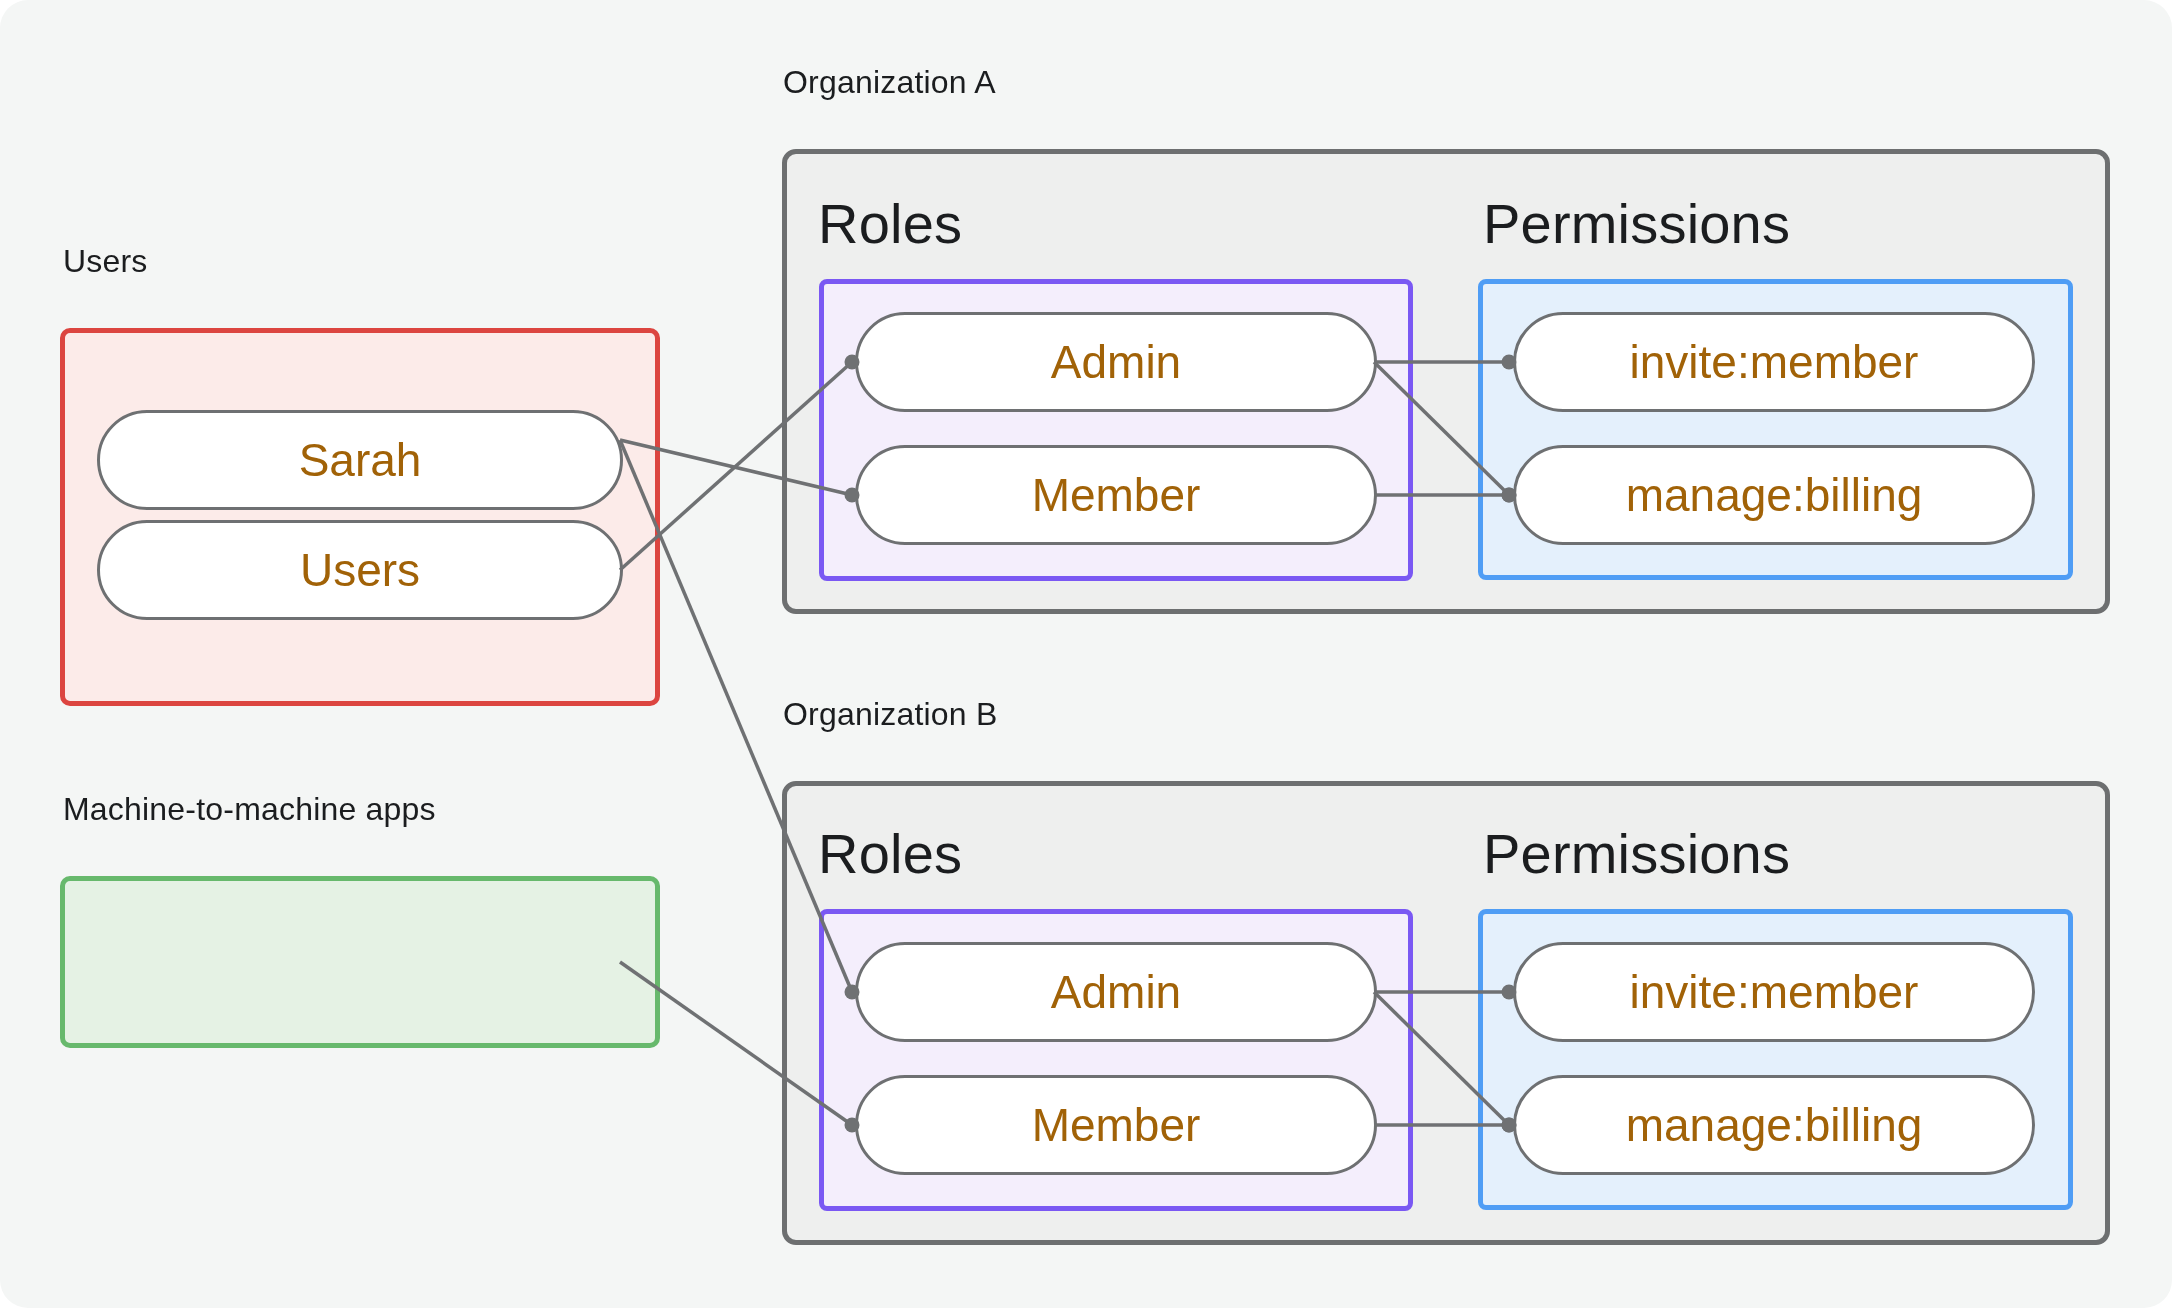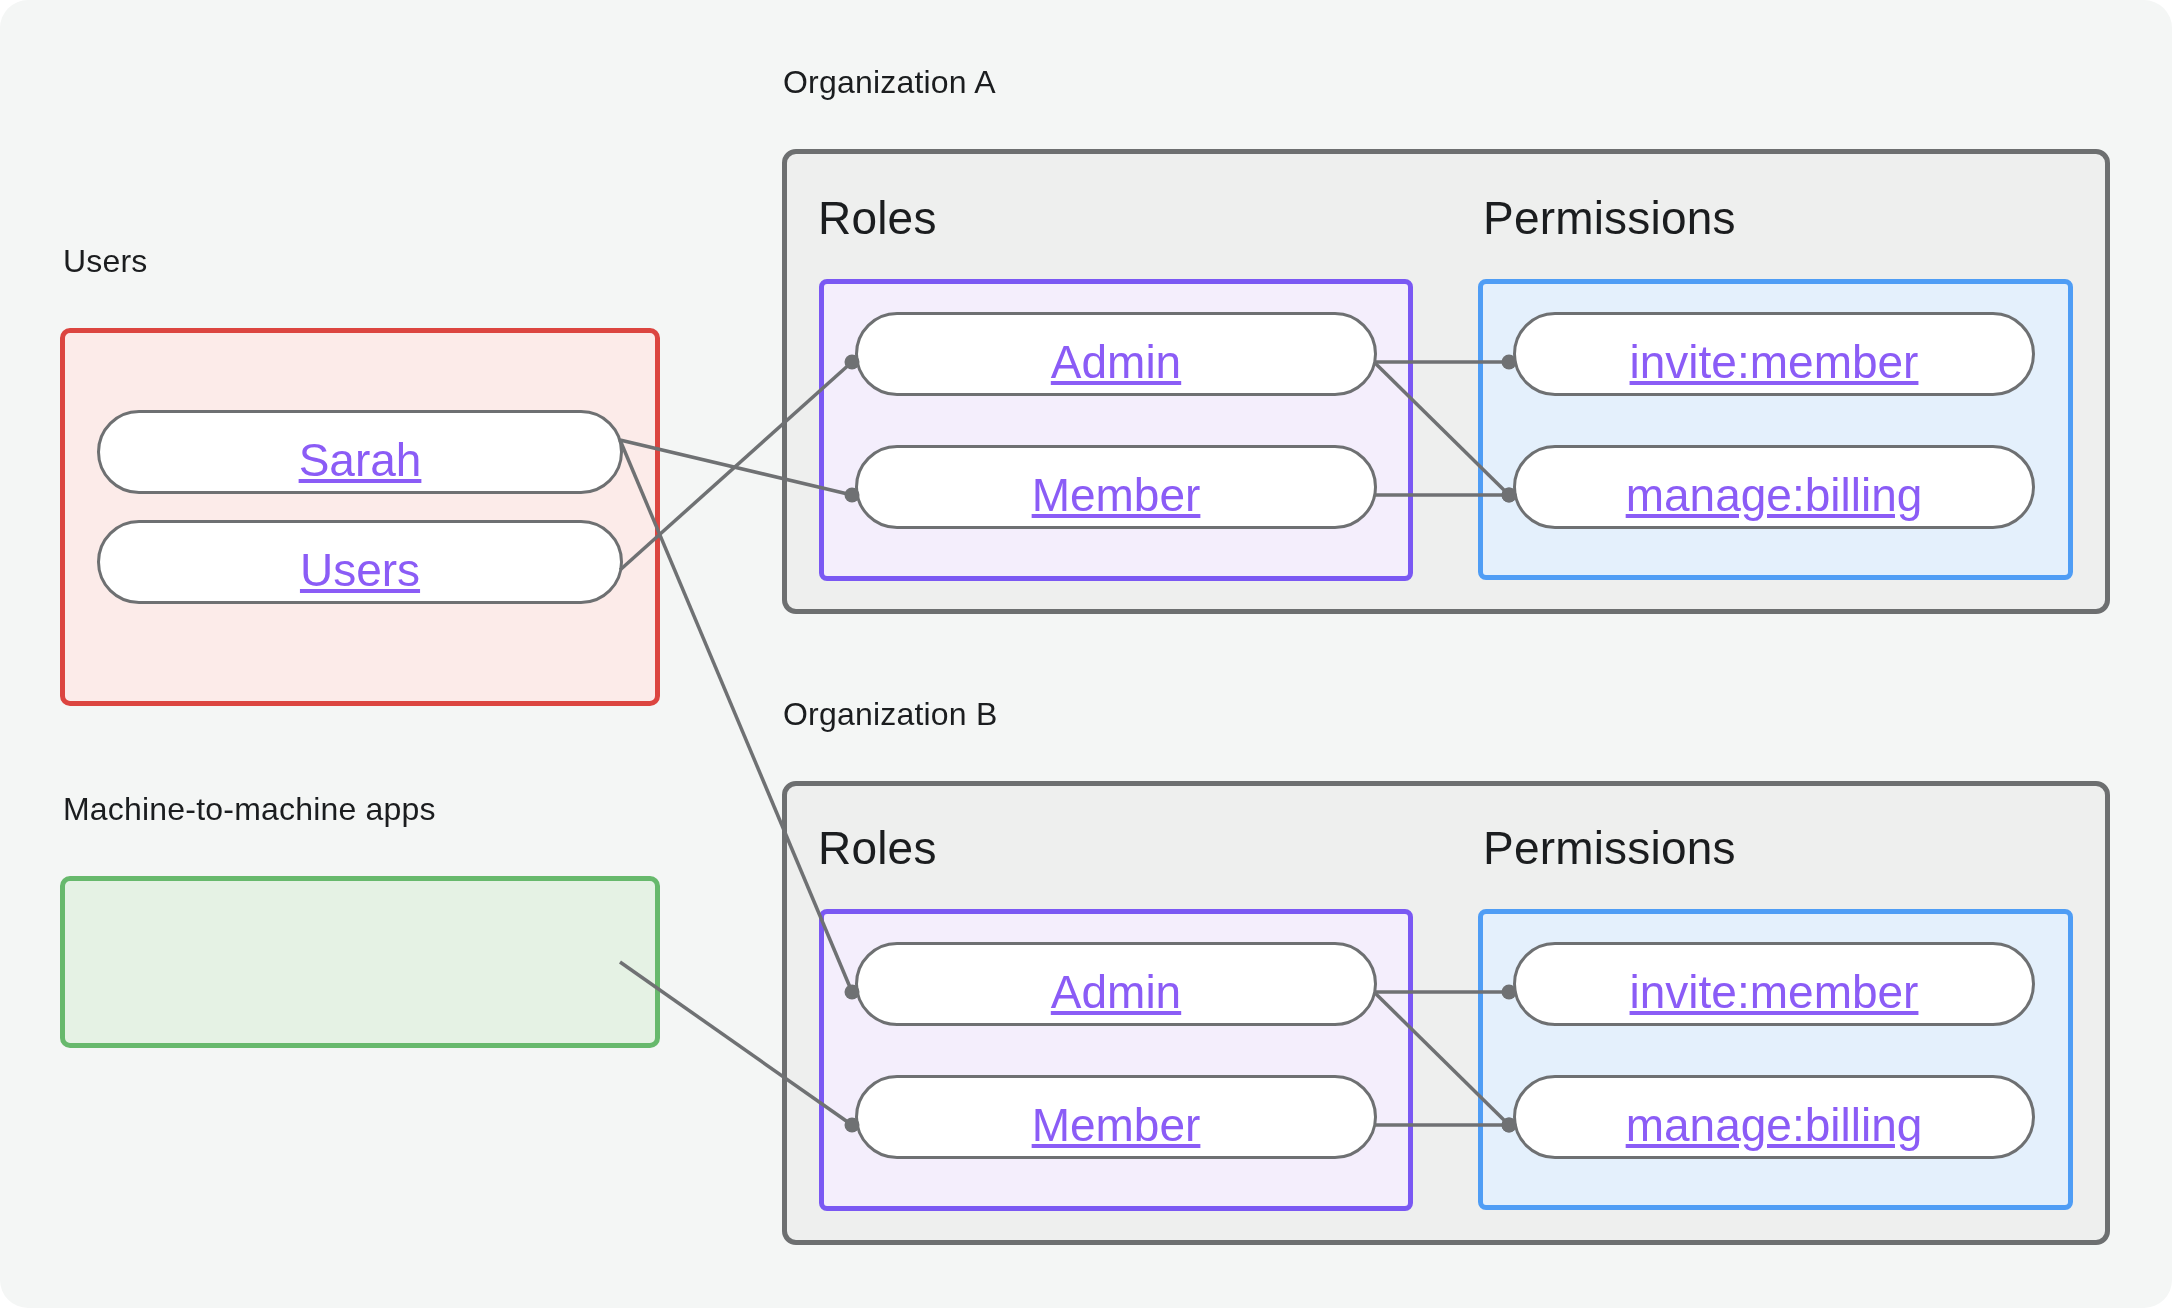--- a/index.html
+++ b/index.html
@@ -21,21 +21,21 @@
     font-size:32px;
     line-height:1.1;
     color:#1b1d1f;
     font-weight:500;
     letter-spacing:0.2px;
     white-space:nowrap;
     z-index:3;
   }
   .inner-label{
     position:absolute;
-    font-size:46px;
+    font-size:56px;
     line-height:1.1;
     color:#1b1d1f;
     font-weight:500;
     letter-spacing:0.2px;
     white-space:nowrap;
     z-index:3;
   }
   .group-box{
     position:absolute;
     box-sizing:border-box;
@@ -62,30 +62,29 @@
     border-radius:8px;
   }
   .perms-box{
     background:#e4f0fc;
     border:5px solid #4f9df5;
     border-radius:8px;
   }
   .pill{
     position:absolute;
     box-sizing:border-box;
-    height:84px;
+    height:100px;
     background:#ffffff;
     border:3px solid #6e7072;
     border-radius:50px;
     text-align:center;
     line-height:94px;
     font-size:46px;
-    color:#8b5cf6;
+    color:#a16207;
     z-index:2;
-    text-decoration:underline;
   }
   svg.wires{
     position:absolute;
     left:0;top:0;
     width:2172px;
     height:1308px;
     z-index:4;
     pointer-events:none;
   }
 </style>

